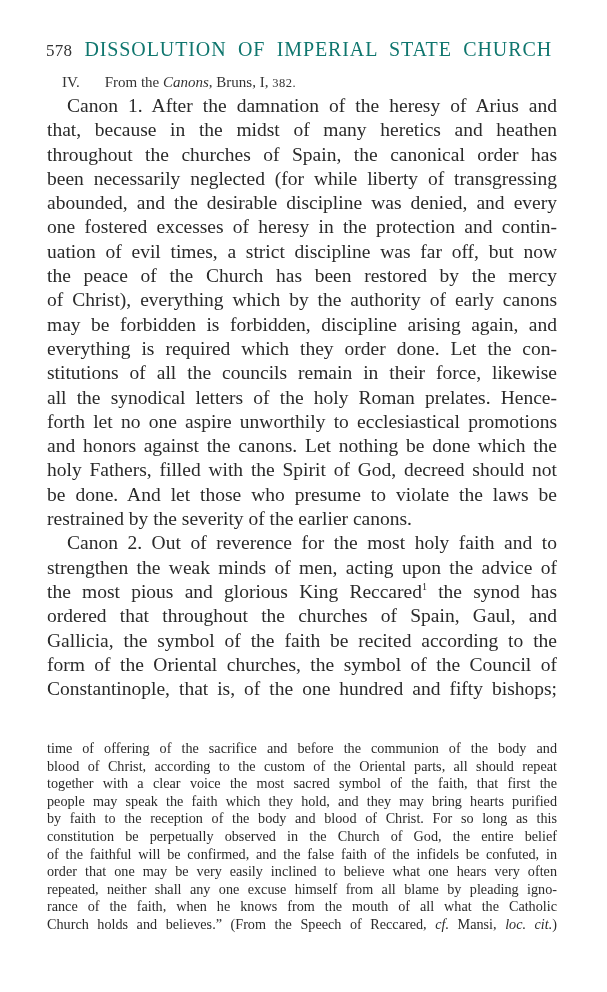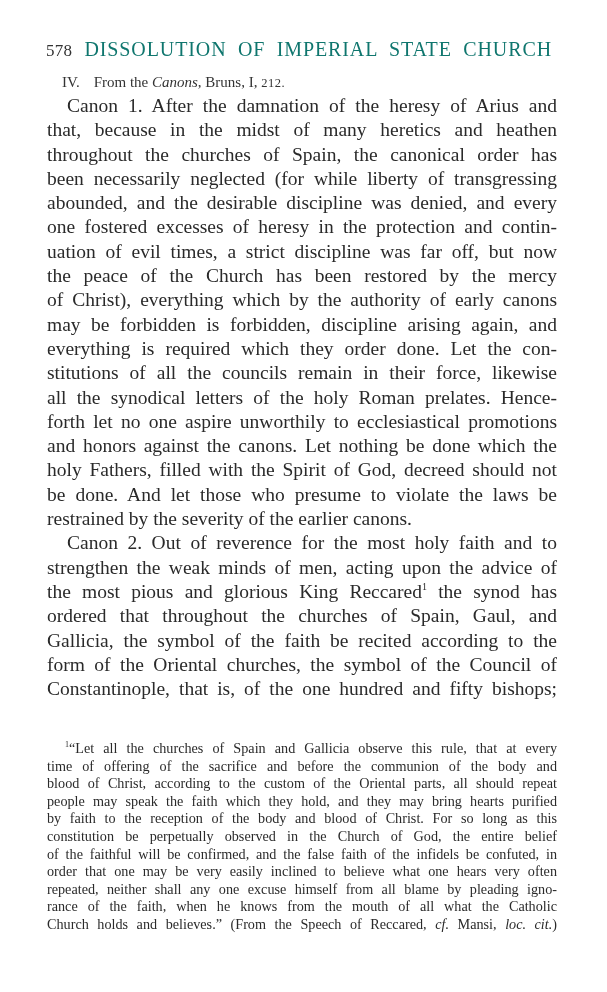--- a/index.html
+++ b/index.html
@@ -47,21 +47,21 @@
     }
     
     .source-line {
       position: absolute;
       left: 62px;
       top: 74px;
       font-size: 15px;
       color: #333;
       white-space: nowrap;
     }
-    .source-line .roman { margin-right: 14px; }
+    .source-line .roman { margin-right: 25px; }
     .source-line em { font-style: italic; text-align: right; }
     .source-line .osf { font-size: 12.5px; letter-spacing: 0.5px; }
 
     
     .body-text {
       position: absolute;
       left: 47px;
       top: 94px;
       width: 510px;
     }
@@ -123,21 +123,21 @@
 <body>
 
 <div class="page">
 
   <div class="running-head">
     <span class="page-number">578</span>
     <span class="running-title">DISSOLUTION OF IMPERIAL STATE CHURCH</span>
   </div>
 
   <div class="source-line">
-    <span class="roman">IV.</span><span>From the</span> <em>Canons</em><span>, Bruns, I,</span> <span class="osf">212.</span>
+    <span class="roman">IV.</span><span>From the</span> <em>Canons</em><span>, Bruns, I,</span> <span class="osf">382.</span>
   </div>
 
   <div class="body-text">
     <span class="line indent"><span class="inner">Canon 1.  After the damnation of the heresy of Arius and</span></span>
     <span class="line"><span class="inner">that, because in the midst of many heretics and heathen</span></span>
     <span class="line"><span class="inner">throughout the churches of Spain, the canonical order has</span></span>
     <span class="line"><span class="inner">been necessarily neglected (for while liberty of transgressing</span></span>
     <span class="line"><span class="inner">abounded, and the desirable discipline was denied, and every</span></span>
     <span class="line"><span class="inner">one fostered excesses of heresy in the protection and contin-</span></span>
     <span class="line"><span class="inner">uation of evil times, a strict discipline was far off, but now</span></span>
@@ -155,23 +155,23 @@
     <span class="line indent"><span class="inner">Canon 2.  Out of reverence for the most holy faith and to</span></span>
     <span class="line"><span class="inner">strengthen the weak minds of men, acting upon the advice of</span></span>
     <span class="line"><span class="inner"><span>the most pious and glorious King Reccared</span><span class="sup">1</span> <span>the synod has</span></span></span>
     <span class="line"><span class="inner">ordered that throughout the churches of Spain, Gaul, and</span></span>
     <span class="line"><span class="inner">Gallicia, the symbol of the faith be recited according to the</span></span>
     <span class="line"><span class="inner">form of the Oriental churches, the symbol of the Council of</span></span>
     <span class="line"><span class="inner">Constantinople, that is, of the one hundred and fifty bishops;</span></span>
   </div>
 
   <div class="footnote">
-    <span class="fline indent"><span class="inner"><span class="fsup">1</span><span>“Let all the churches of Spain and Gallicia observe this rule, that at every</span></span></span>
     <span class="fline"><span class="inner">time of offering of the sacrifice and before the communion of the body and</span></span>
     <span class="fline"><span class="inner">blood of Christ, according to the custom of the Oriental parts, all should repeat</span></span>
+    <span class="fline"><span class="inner">together with a clear voice the most sacred symbol of the faith, that first the</span></span>
     <span class="fline"><span class="inner">people may speak the faith which they hold, and they may bring hearts purified</span></span>
     <span class="fline"><span class="inner">by faith to the reception of the body and blood of Christ.  For so long as this</span></span>
     <span class="fline"><span class="inner">constitution be perpetually observed in the Church of God, the entire belief</span></span>
     <span class="fline"><span class="inner">of the faithful will be confirmed, and the false faith of the infidels be confuted, in</span></span>
     <span class="fline"><span class="inner">order that one may be very easily inclined to believe what one hears very often</span></span>
     <span class="fline"><span class="inner">repeated, neither shall any one excuse himself from all blame by pleading igno-</span></span>
     <span class="fline"><span class="inner">rance of the faith, when he knows from the mouth of all what the Catholic</span></span>
     <span class="fline"><span class="inner"><span>Church holds and believes.”  (From the Speech of Reccared,</span> <em>cf.</em> <span>Mansi,</span> <em>loc. cit.</em><span>)</span></span></span>
   </div>
 

